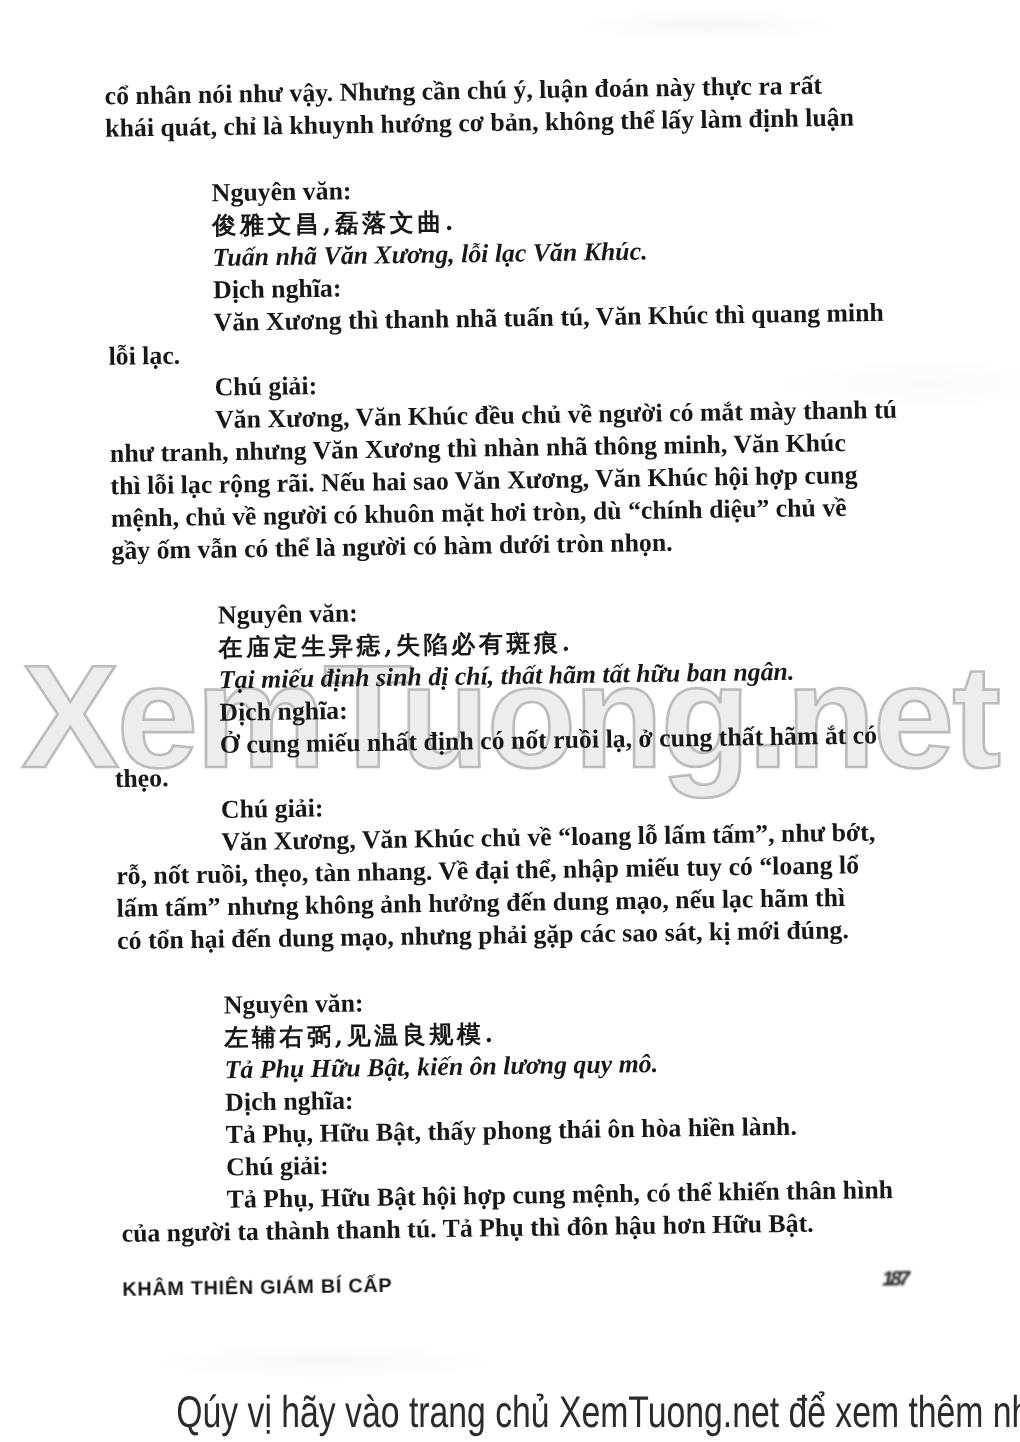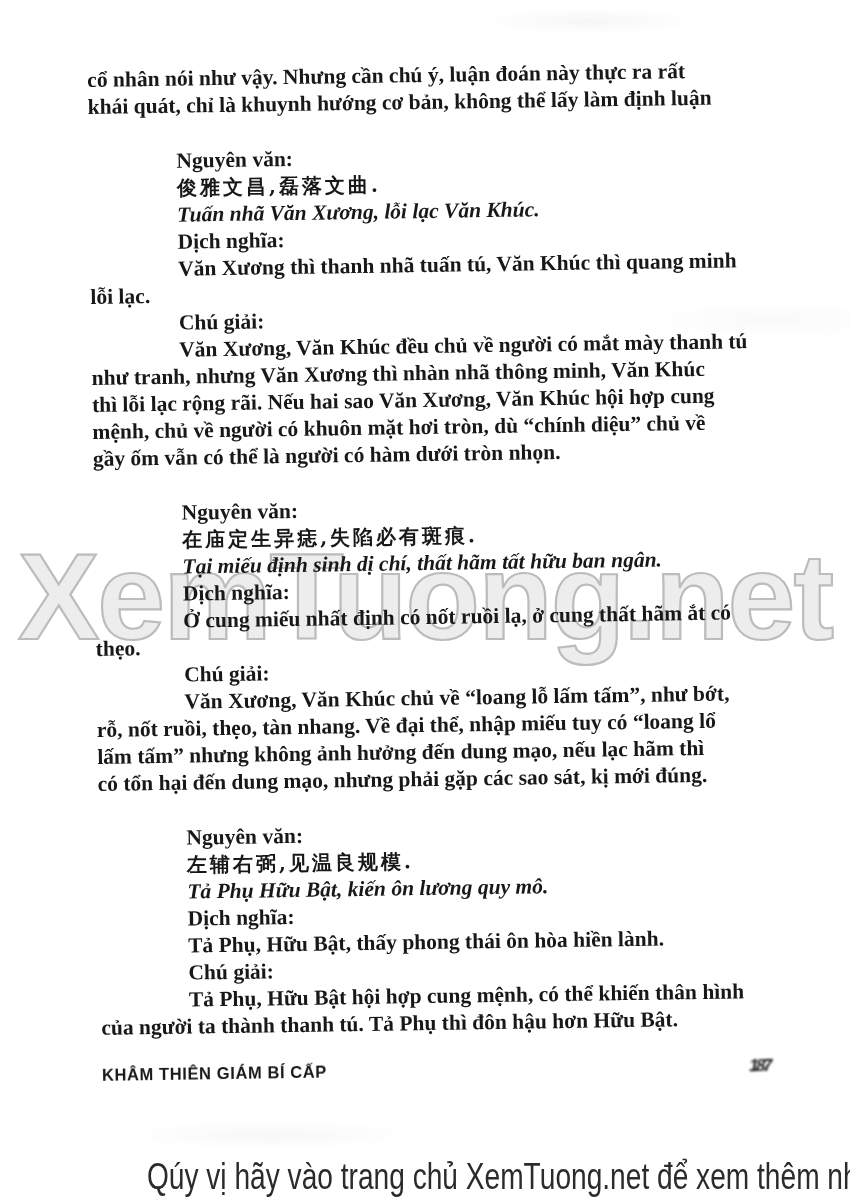--- a/index.html
+++ b/index.html
@@ -41,21 +41,21 @@
   .cn { font-size:20px; letter-spacing:3px; font-family:"DejaVu Serif", serif; }
   .tr { font-style:italic; }
   .sec { margin-top:28px; }
   .footer-row {
     margin-top:20px; display:flex; justify-content:space-between; align-items:flex-start;
     font-family:"Liberation Sans", sans-serif;
   }
   .book-title { font-size:16.5px; font-weight:bold; letter-spacing:0.6px; filter:blur(0.3px); }
   .page-number {
     font-size:17px; font-weight:bold; font-style:italic;
-    letter-spacing:-2.5px; filter:blur(0.9px); 
+    letter-spacing:-2.5px; filter:blur(0.9px); margin-right:14px;
   }
   
   .banner {
     position:absolute; left:0; right:0; bottom:2px; z-index:3; text-align:center;
     font-family:"Liberation Sans", sans-serif;
   }
   .banner span {
     display:inline-block; transform:scaleX(0.76); transform-origin:center;
     font-size:37px; line-height:1.25; color:#2b2b2b; white-space:nowrap;
   }

